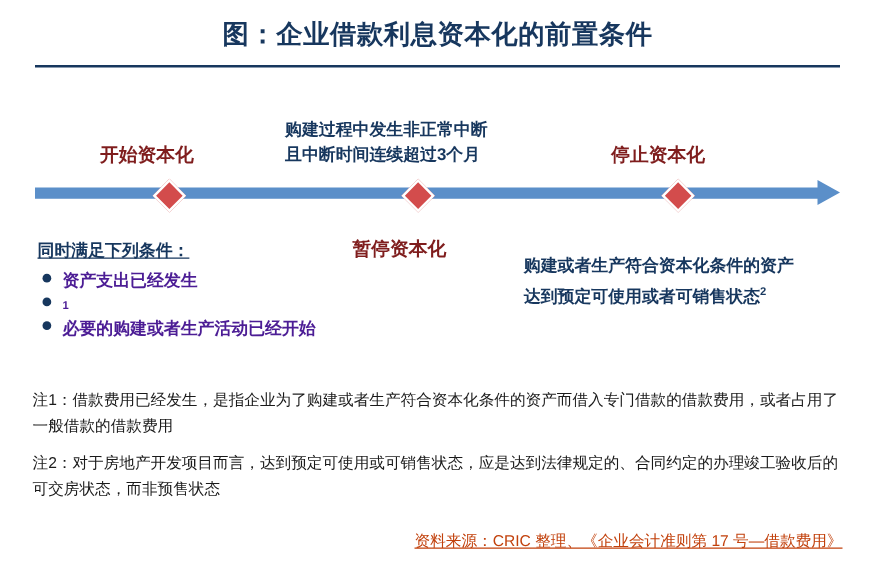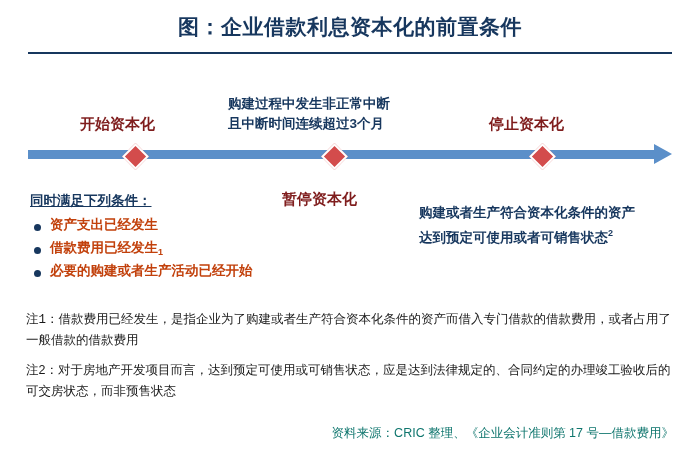--- a/index.html
+++ b/index.html
@@ -103,23 +103,23 @@
 
   
   .bullets {
     position: absolute;
     left: 34px;
     top: 216px;
     width: 340px;
   }
   .bullet-row {
     display: flex;
-    align-items: flex-end;
+    align-items: center;
     margin-bottom: 5px;
-    color: #c2410c;
+    color: #4c1d95;
     font-weight: bold;
     font-size: 13.5px;
     white-space: nowrap;
   }
   .bullet-dot {
     width: 7px;
     height: 7px;
     border-radius: 50%;
     background: #17375E;
     margin-right: 9px;
@@ -130,31 +130,32 @@
 
   
   .note {
     position: absolute;
     font-size: 12.5px;
     line-height: 21px;
     color: #1a1a1a;
     width: 648px;
     left: 26px;
   }
-  .note1 { top: 310px; font-family: Liberation Mono, monospace; }
+  .note1 { top: 310px; }
   .note2 { top: 360px; }
   .note-label { font-weight: normal; }
 
   .source {
     position: absolute;
     right: 26px;
     top: 425px;
     font-size: 12.5px;
-    color: #0f766e;
-    white-space: nowrap;
+    color: #c2410c;
+    white-space: nowrap;
+    text-decoration: underline;
   }
 </style>
 </head>
 <body>
 
 <div class="page">
 
   <div class="title">图：企业借款利息资本化的前置条件</div>
   <div class="title-underline"></div>
 
@@ -181,21 +182,20 @@
   <div class="lbl-navy left-head">同时满足下列条件：</div>
 
   <div class="bullets">
     <div class="bullet-row">
       <span class="bullet-dot"></span>
       <span>资产支出已经发生</span>
       <span class="sup"></span>
     </div>
     <div class="bullet-row">
       <span class="bullet-dot"></span>
-      <span>借款费用已经发生</span>
       <span class="sup">1</span>
     </div>
     <div class="bullet-row">
       <span class="bullet-dot"></span>
       <span>必要的购建或者生产活动已经开始</span>
       <span class="sup"></span>
     </div>
   </div>
 
   <div class="note note1">

